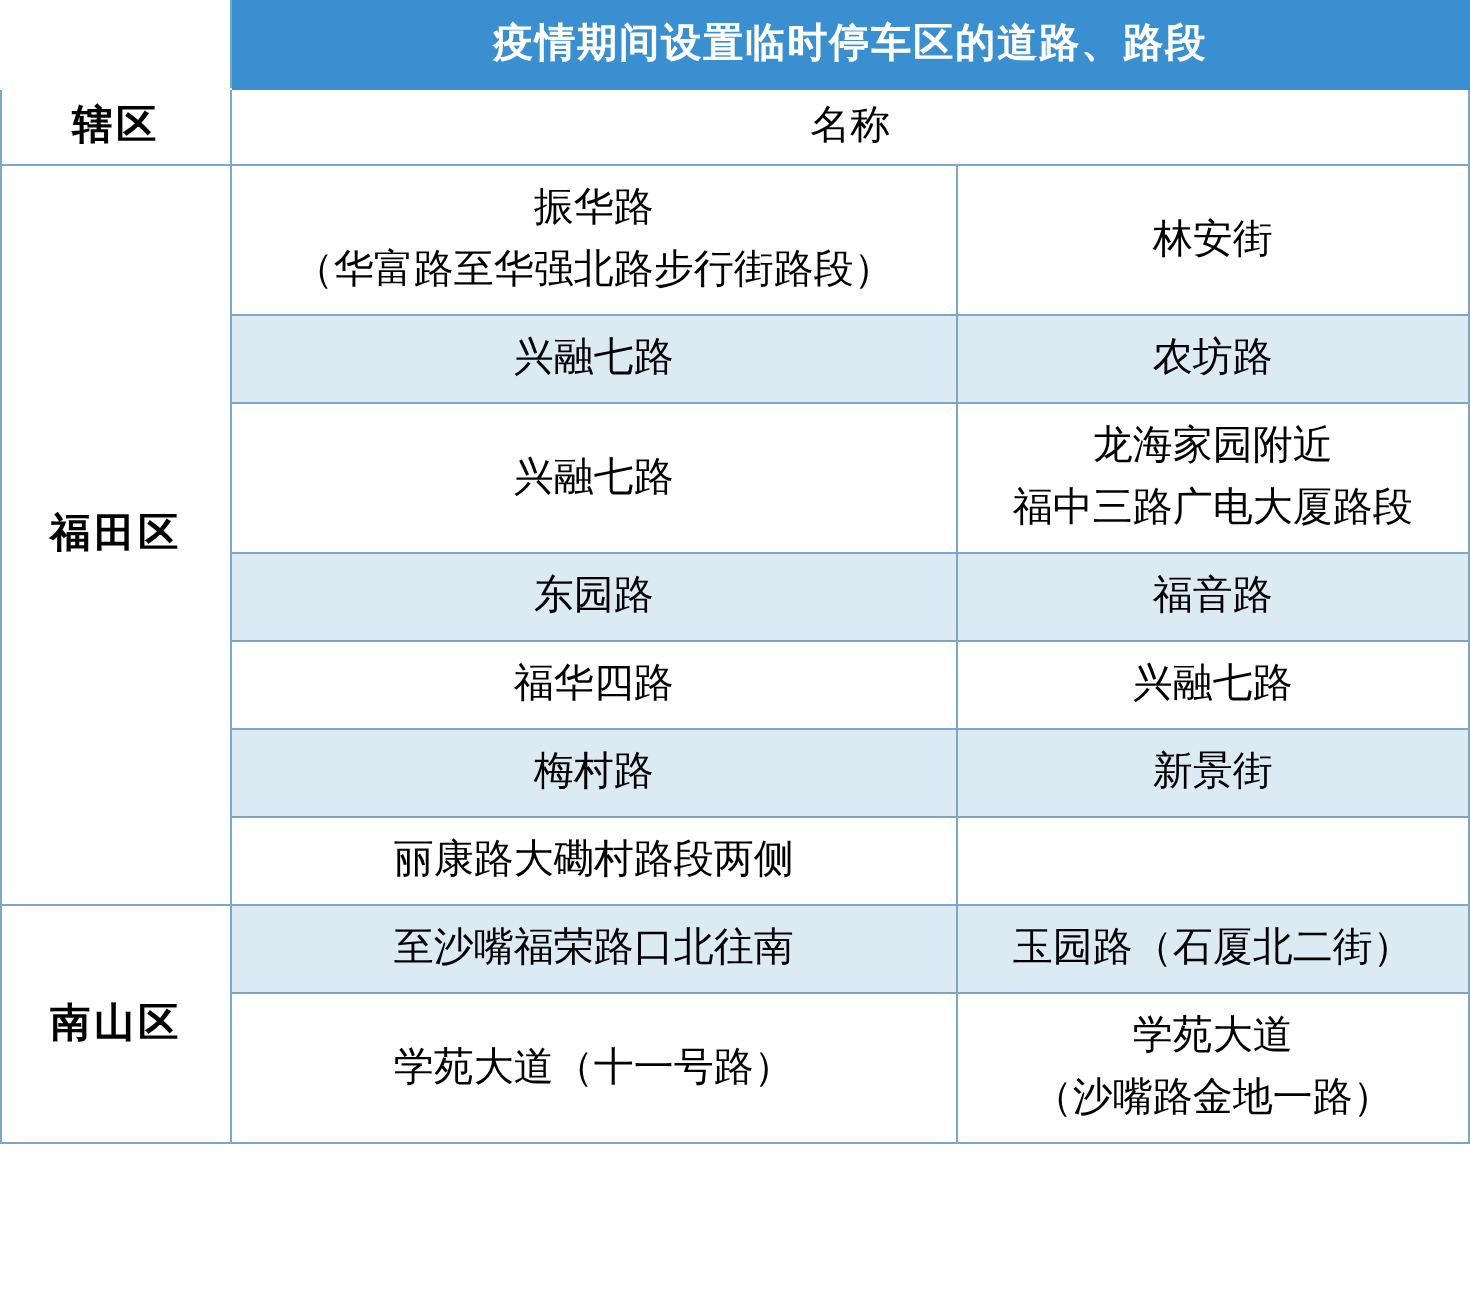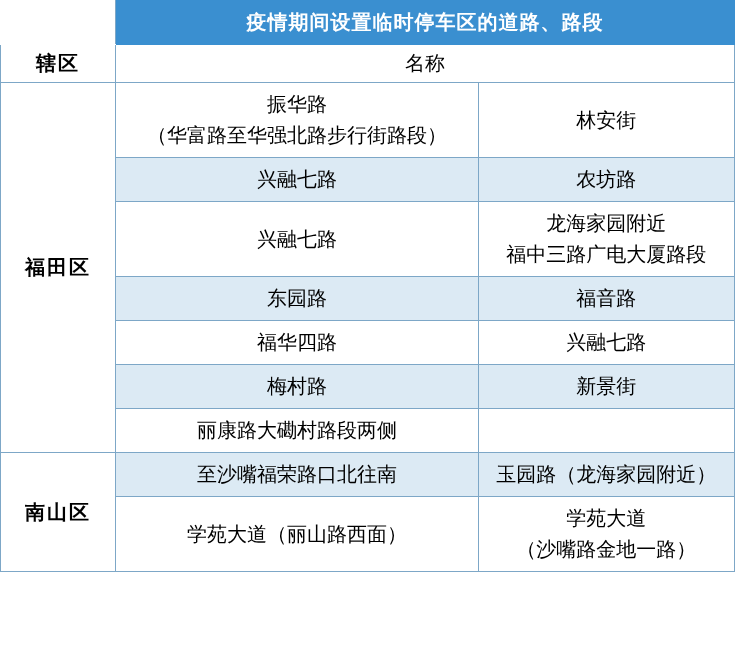--- a/index.html
+++ b/index.html
@@ -130,24 +130,24 @@
         <td class="cell-blue">新景街</td>
       </tr>
       <tr>
         <td class="cell-white">丽康路大磡村路段两侧</td>
         <td class="cell-white"></td>
       </tr>
 
       <tr>
         <td class="district" rowspan="2">南山区</td>
         <td class="cell-blue">至沙嘴福荣路口北往南</td>
-        <td class="cell-blue">玉园路（龙海家园附近）</td>
+        <td class="cell-blue">玉园路（石厦北二街）</td>
       </tr>
       <tr>
-        <td class="cell-white">学苑大道（丽山路西面）</td>
+        <td class="cell-white">学苑大道（十一号路）</td>
         <td class="cell-white two-line">
           <span>学苑大道</span>
           <span>（沙嘴路金地一路）</span>
         </td>
       </tr>
     </tbody>
   </table>
 </div>
 
 </body></html>

